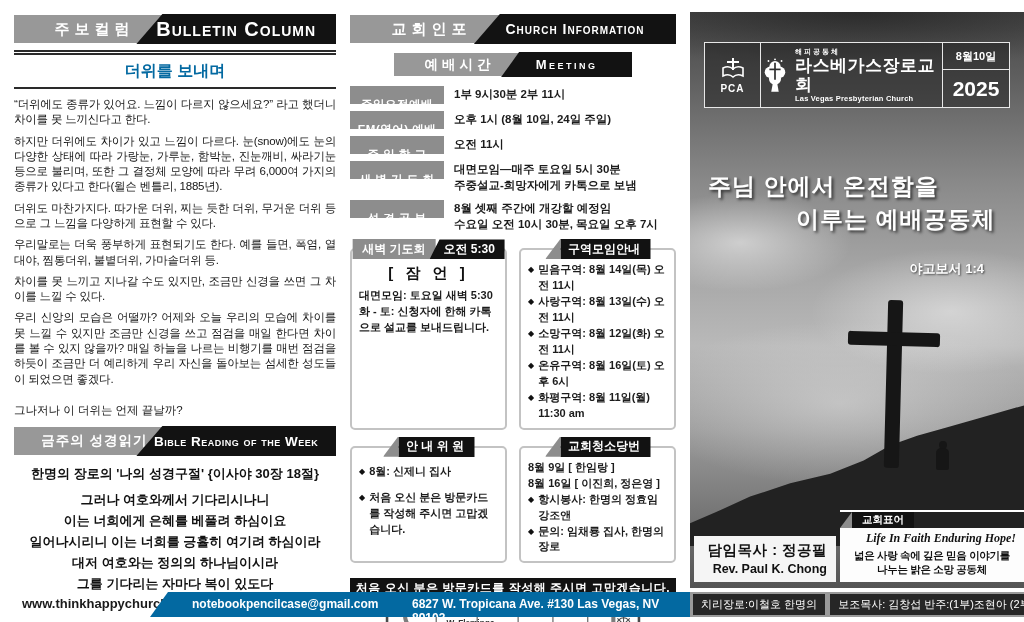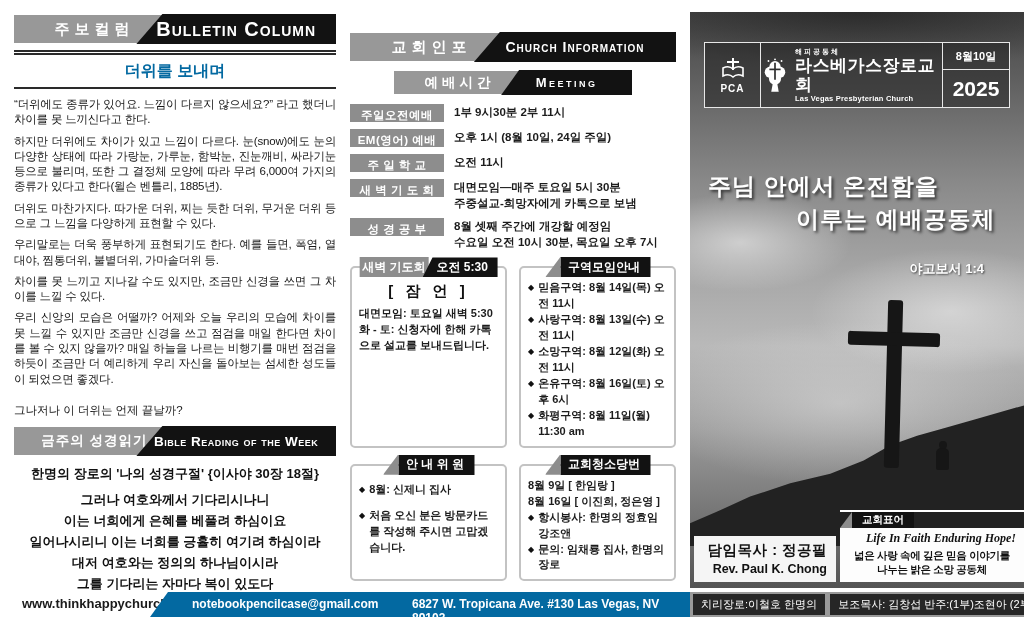--- a/index.html
+++ b/index.html
@@ -31,37 +31,37 @@
 
   
   .foot { position:absolute; left:0; top:592px; width:690px; height:25px; background:#fff; }
   .foot .url { position:absolute; left:22px; top:4px; font-weight:bold; font-size:13px; color:#1a1a1a; }
   .foot .graybar { position:absolute; left:150px; right:0; top:0; bottom:0; background:#0369a1;
       clip-path:polygon(18px 0,100% 0,100% 100%,0 100%); color:#fff; }
   .foot .mail { position:absolute; left:42px; top:5px; font-size:12px; font-weight:bold; color:#fefefe; }
   .foot .addr { position:absolute; left:262px; top:5px; font-size:12px; font-weight:bold; color:#fefefe; }
 
   
-  .col-mid { position:absolute; left:350px; top:32px; width:326px; height:578px; }
+  .col-mid { position:absolute; left:350px; top:14px; width:326px; height:578px; }
   .meeting-bar { position:relative; width:238px; height:25px; margin:8px auto 0; }
   .meeting-bar .gray { position:absolute; left:0; top:1px; bottom:1px; width:55%; background:#989898; color:#fff;
       display:flex; align-items:center; justify-content:center; font-weight:bold; font-size:13.5px; letter-spacing:4px; }
   .meeting-bar .black { position:absolute; right:0; top:0; bottom:0; width:55%; background:#121212; color:#fff;
       clip-path:polygon(18px 0,100% 0,100% 100%,0 100%);
       display:flex; align-items:center; justify-content:center; font-variant:small-caps; font-weight:bold; font-size:13px; letter-spacing:2.5px; }
   .sched { margin-top:9px; }
   .srow { display:flex; gap:10px; margin-bottom:7px; }
   .slabel { flex:0 0 94px; background:#8d8d8d; color:#fff; font-weight:bold; font-size:11.5px;
-      display:flex; align-items:flex-start; justify-content:center; padding-top:4px; height:18px; letter-spacing:0.5px; }
+      display:flex; align-items:flex-start; justify-content:center; padding-top:11px; height:18px; letter-spacing:0.5px; }
   .sval { font-weight:bold; font-size:11.5px; color:#1c1c1c; line-height:1.4; }
   .box-row { display:flex; gap:12px; margin-top:16px; }
   .ibox { position:relative; flex:1; border:2px solid #c3c3c3; border-radius:5px; padding:12px 7px 6px; min-height:84px; background:#fff; }
   .tag { position:absolute; top:-11px; left:50%; transform:translateX(-50%); display:flex; height:20px; white-space:nowrap; }
   .tag .tri { width:15px; background:#8d8d8d; clip-path:polygon(100% 0,100% 100%,0 100%); }
-  .tag .kr { background:#8d8d8d; color:#fff; font-weight:bold; font-size:12px; display:flex; align-items:center; padding:0 3px; }
+  .tag .kr { background:#8d8d8d; color:#fff; font-weight:bold; font-size:12px; display:flex; align-items:center; padding:0 10px; }
   .tag .main { background:#121212; color:#fff; font-weight:bold; font-size:12px; display:flex; align-items:center; padding:0 10px 0 14px;
       clip-path:polygon(10px 0,100% 0,100% 100%,0 100%); margin-left:-6px; }
   .dawn-title { text-align:center; font-weight:bold; font-size:15px; letter-spacing:4px; color:#111; margin:2px 0 5px; }
   .ibox .line { font-size:11px; font-weight:bold; color:#1c1c1c; line-height:1.45; }
   .blist .line { display:flex; gap:4px; }
   .bullet { font-size:8px; line-height:1.9; color:#111; }
   .visitor-bar { margin-top:15px; height:20px; background:#121212; color:#fff; display:flex; align-items:center; justify-content:center;
       font-weight:bold; font-size:12px; letter-spacing:0.5px; }
   .mapwrap { margin-top:9px; display:flex; justify-content:center; }
 

